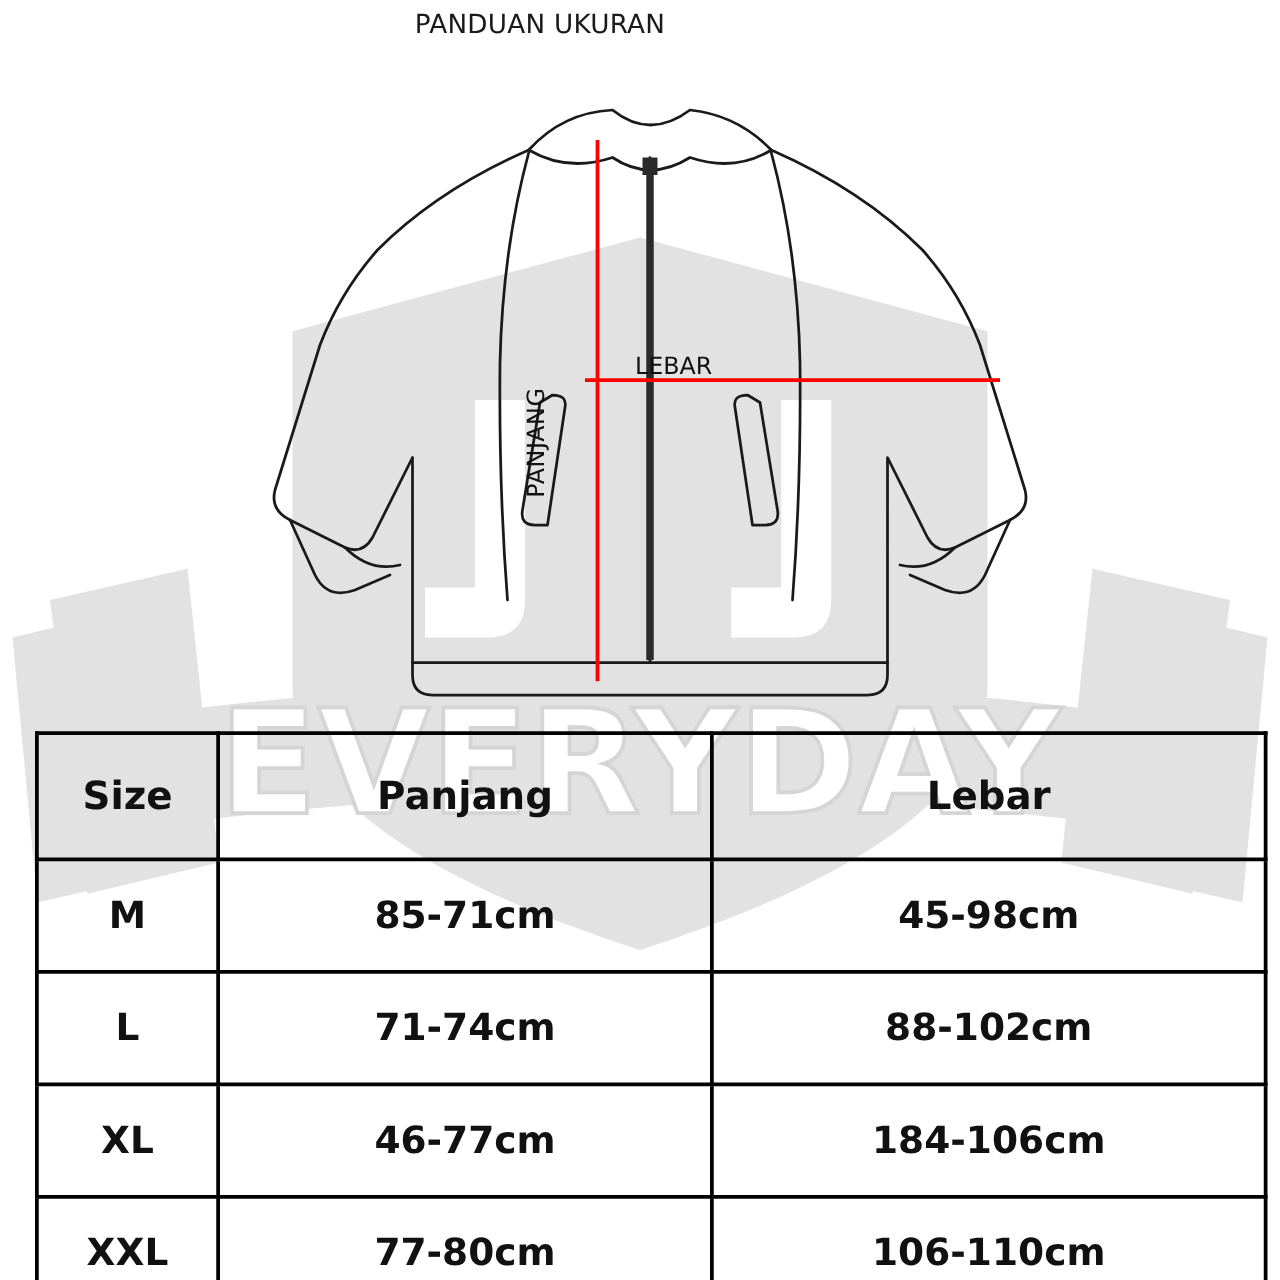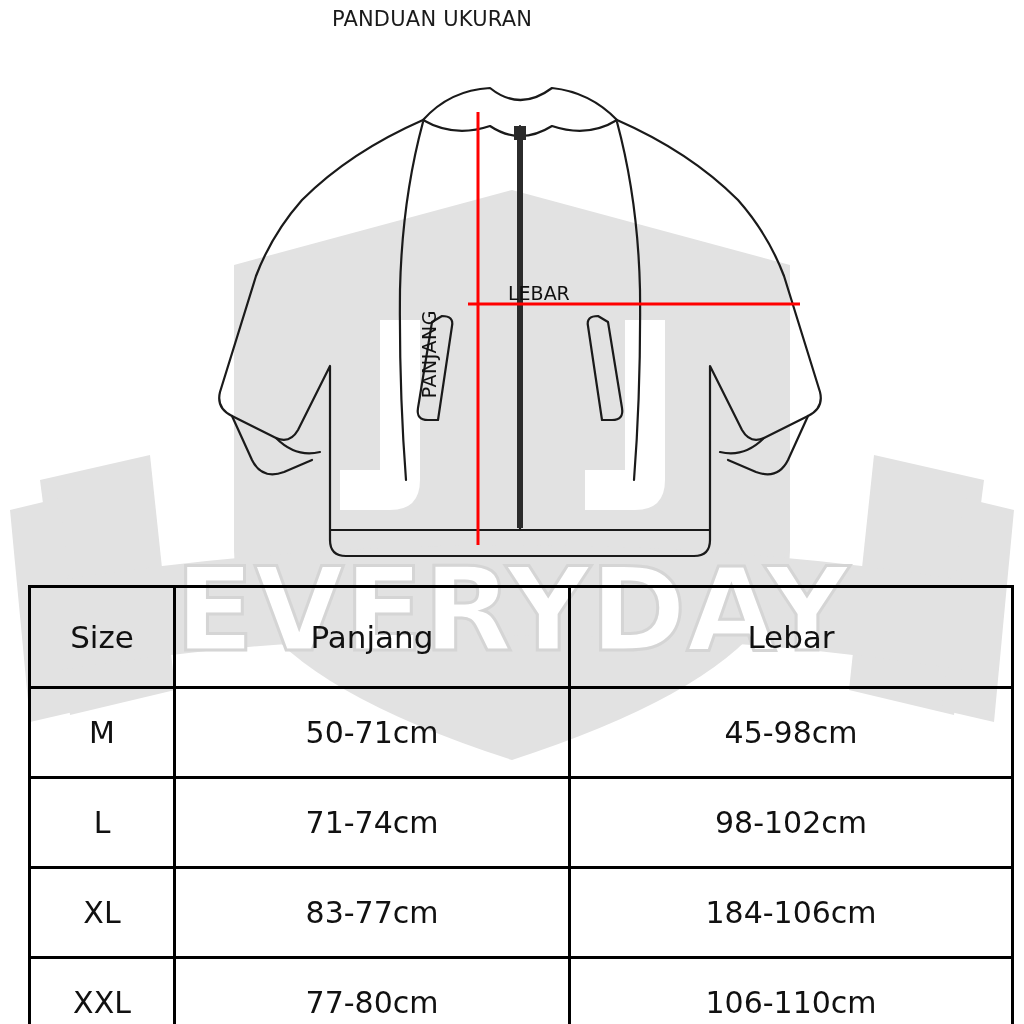--- a/index.html
+++ b/index.html
@@ -71,21 +71,21 @@
     position: absolute;
     left: 28px;
     top: 585px;
     width: 968px;
     border-collapse: collapse;
     table-layout: fixed;
   }
   .size-table td, .size-table th {
     border: 3px solid #000000;
     text-align: center;
-    font-weight: normal;
+    font-weight: bold;
     color: #111111;
   }
   .size-table thead th {
     height: 96px;
     font-size: 31px;
   }
   .size-table tbody td {
     height: 85px;
     font-size: 30px;
   }
@@ -165,31 +165,31 @@
   <thead>
     <tr>
       <th class="col-size">Size</th>
       <th class="col-panjang">Panjang</th>
       <th class="col-lebar">Lebar</th>
     </tr>
   </thead>
   <tbody>
     <tr>
       <td>M</td>
-      <td>50-71cm</td>
+      <td>85-71cm</td>
       <td>45-98cm</td>
     </tr>
     <tr>
       <td>L</td>
       <td>71-74cm</td>
-      <td>98-102cm</td>
+      <td>88-102cm</td>
     </tr>
     <tr>
       <td>XL</td>
-      <td>83-77cm</td>
+      <td>46-77cm</td>
       <td>184-106cm</td>
     </tr>
     <tr>
       <td>XXL</td>
       <td>77-80cm</td>
       <td>106-110cm</td>
     </tr>
   </tbody>
 </table>
 

